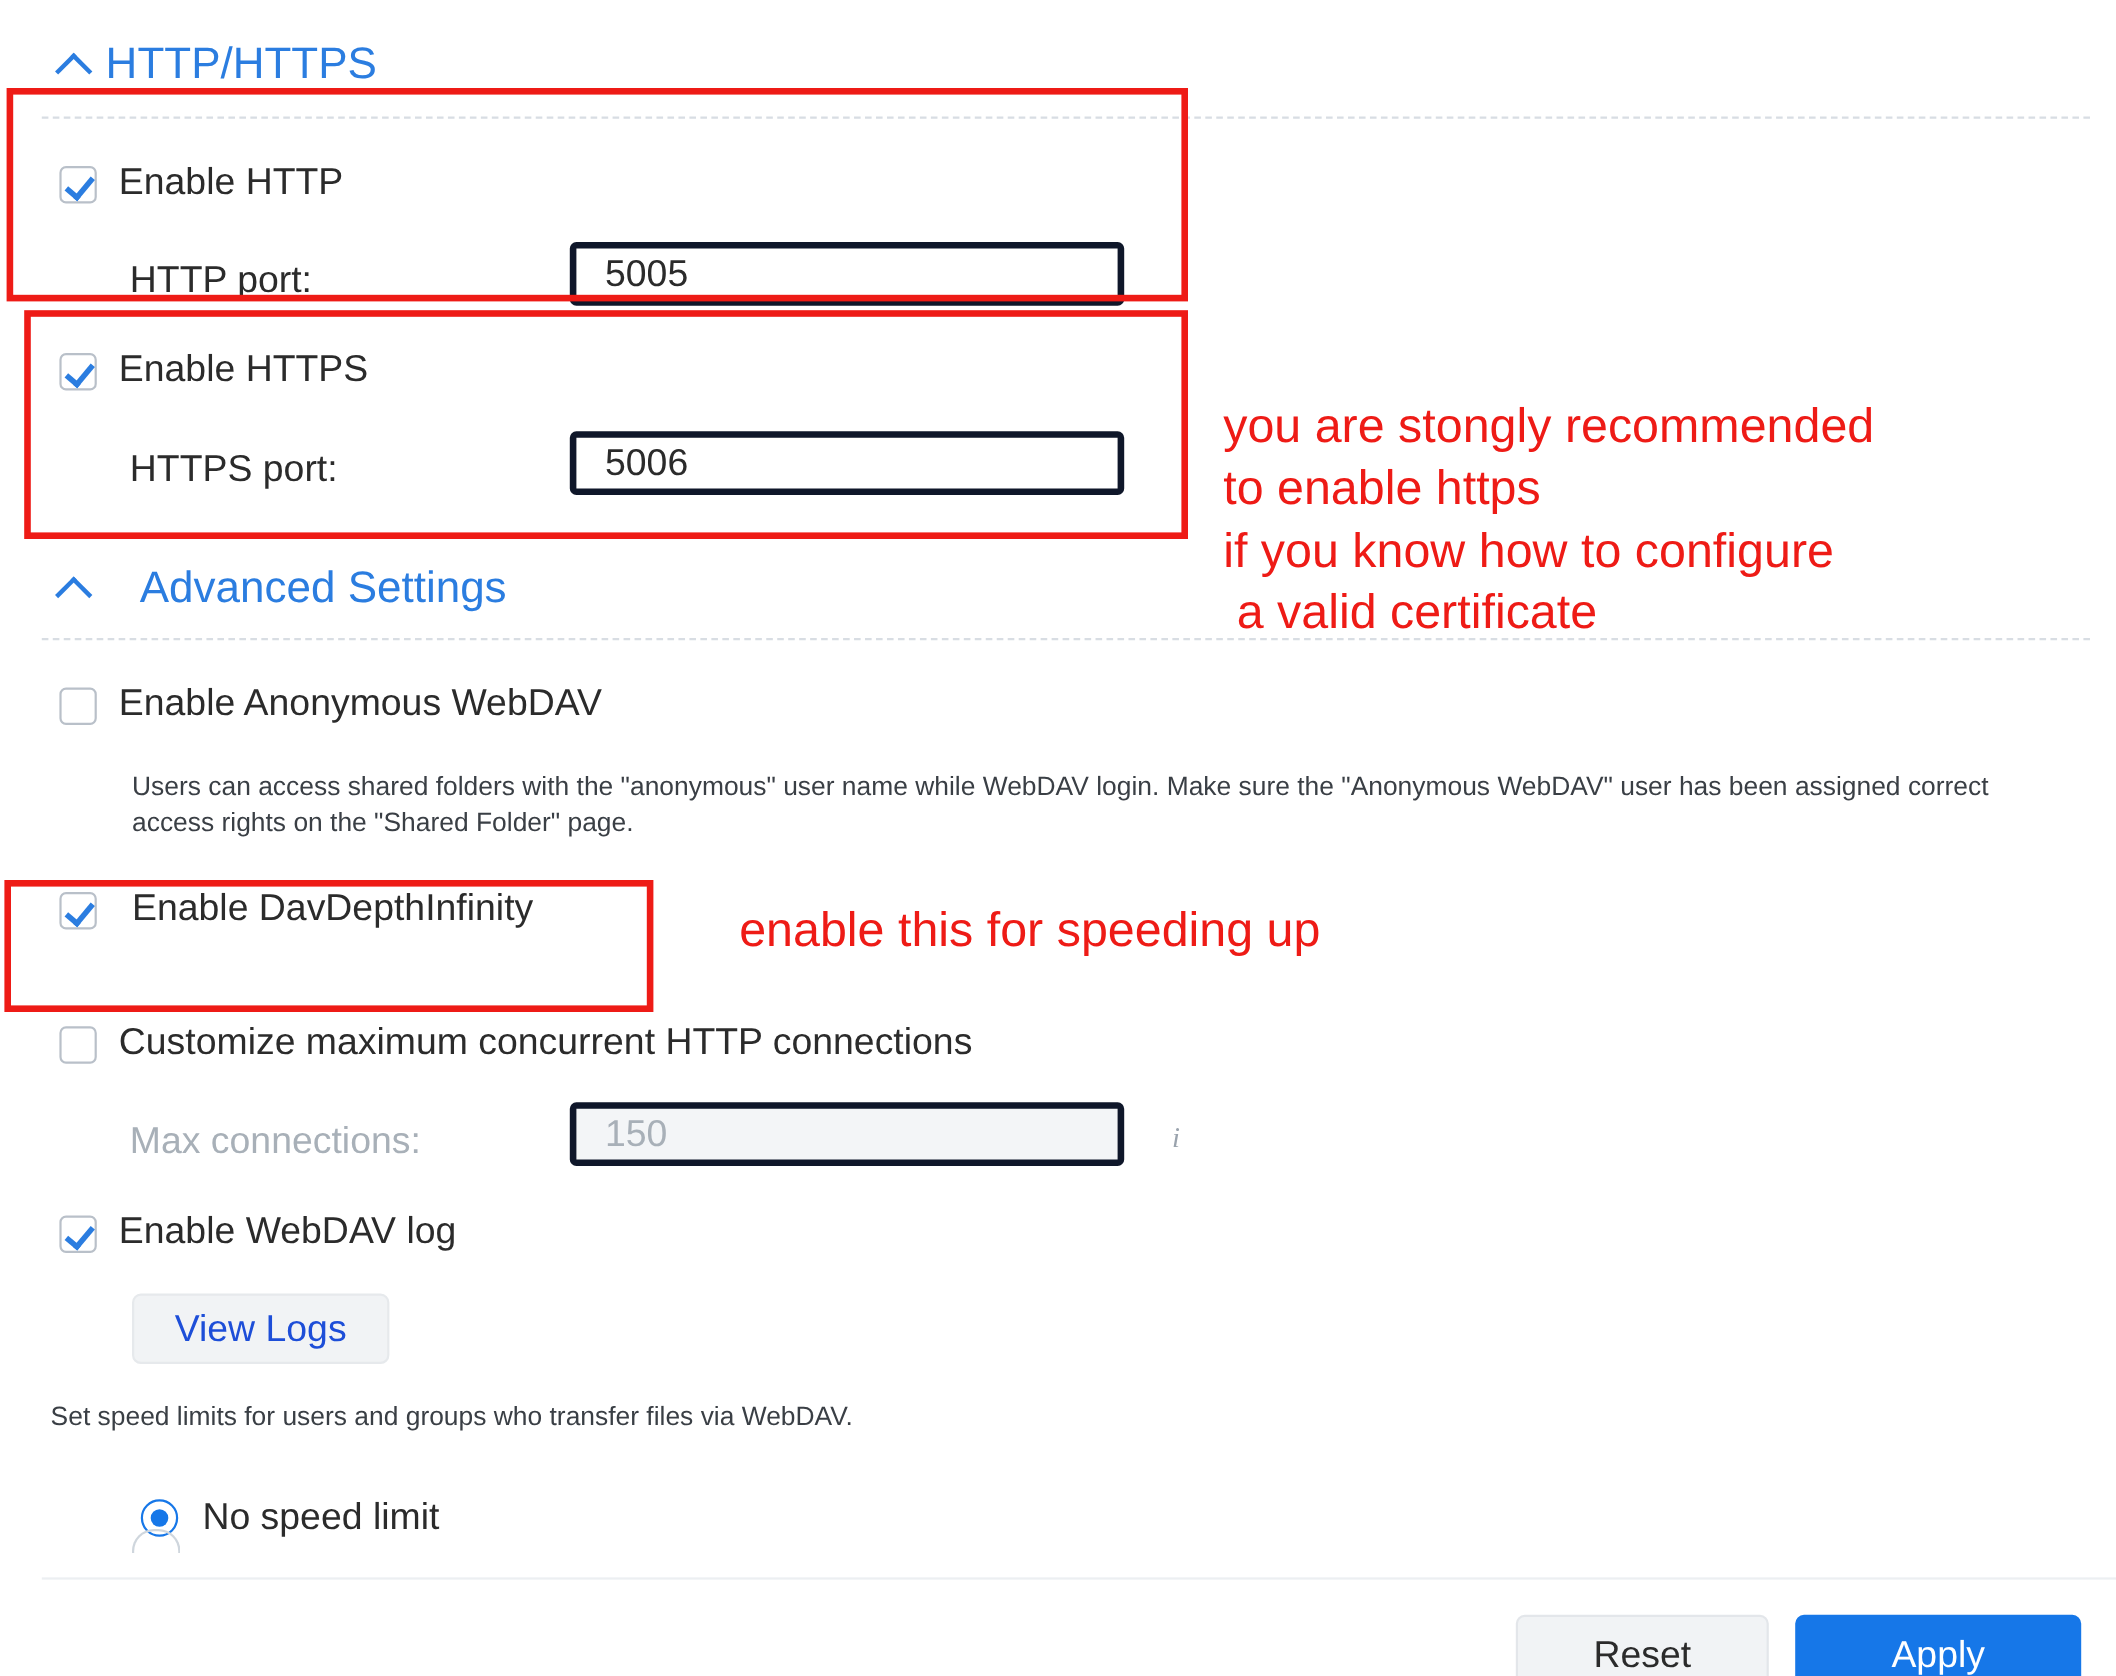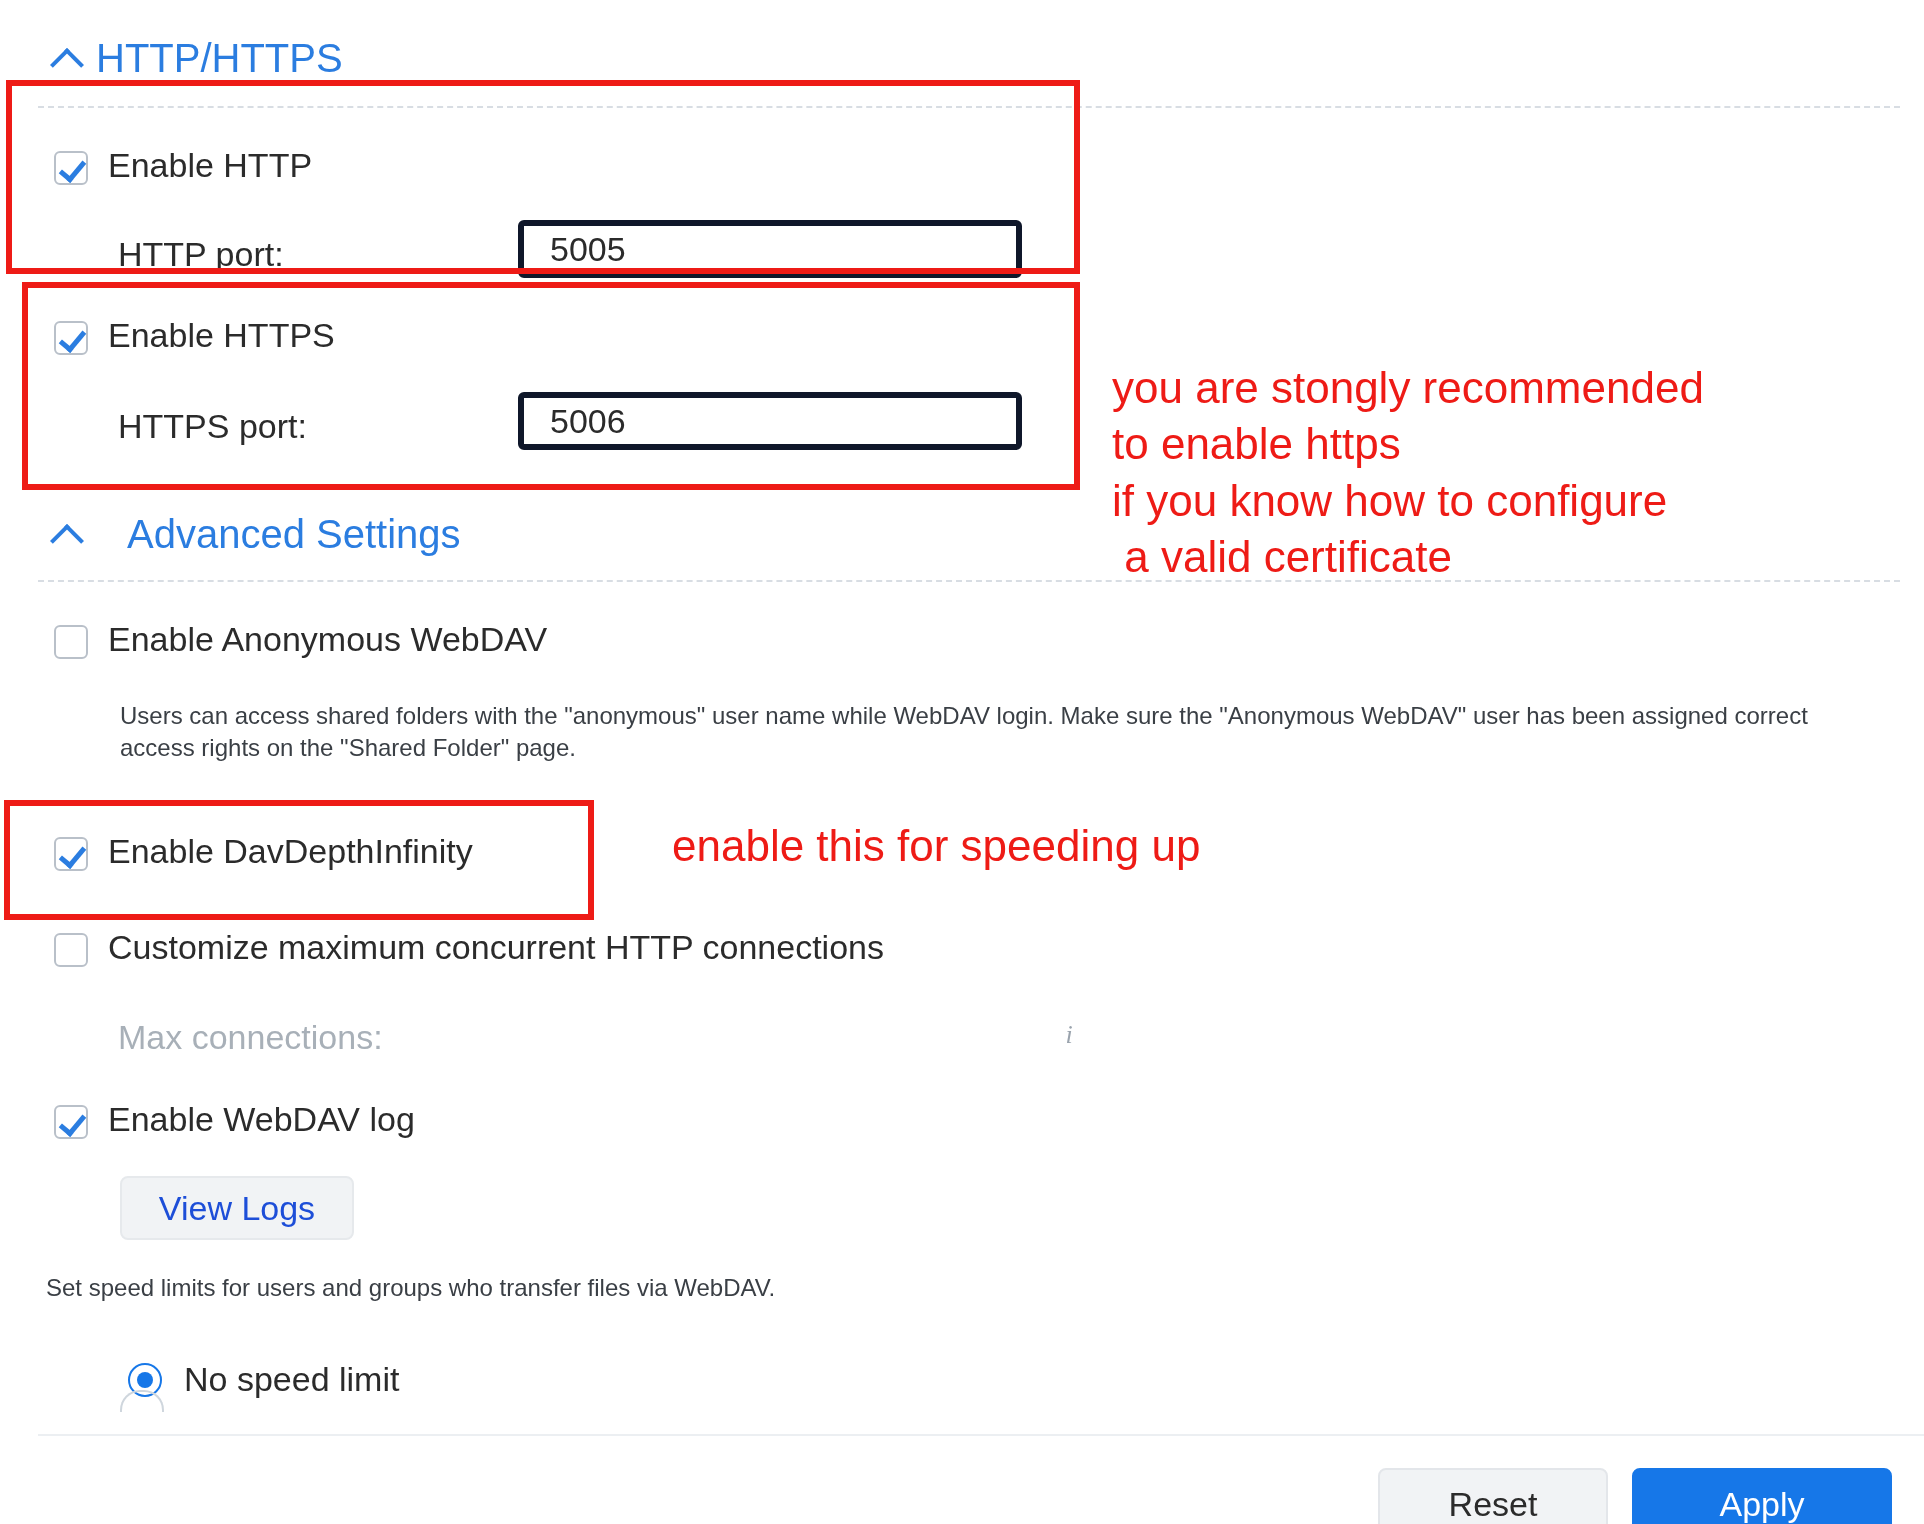--- a/index.html
+++ b/index.html
@@ -271,31 +271,32 @@
   </div>
   <div class="divider" style="top:580px;"></div>
 
   <div class="check-row" style="left:54px; top:620px;">
     <span class="cb"></span>
     <span class="cb-label">Enable Anonymous WebDAV</span>
   </div>
 
   <div class="para" style="left:120px; top:700px; width:1700px;">Users can access shared folders with the "anonymous" user name while WebDAV login. Make sure the "Anonymous WebDAV" user has been assigned correct access rights on the "Shared Folder" page.</div>
 
-  <div class="check-row" style="left:54px; top:832px;">
+  <div class="check-row" style="left:54px; top:806px;gap:12px;">
     <span class="cb checked"></span>
     <span class="cb-label">Enable DavDepthInfinity</span>
   </div>
 
   <div class="check-row" style="left:54px; top:928px;">
     <span class="cb"></span>
     <span class="cb-label">Customize maximum concurrent HTTP connections</span>
   </div>
 
   <div class="field-label disabled" style="left:118px; top:1018px;">Max connections:</div>
+  <div class="textbox disabled" style="left:518px; top:1002px; width:504px;">150</div>
   <div class="info-icon" style="left:1052px; top:1018px;">i</div>
 
   <div class="check-row" style="left:54px; top:1100px;">
     <span class="cb checked"></span>
     <span class="cb-label">Enable WebDAV log</span>
   </div>
 
   <div class="btn btn-viewlogs" style="left:120px; top:1176px; width:234px; height:64px;">View Logs</div>
 
   <div class="para" style="left:46px; top:1272px; width:1700px;">Set speed limits for users and groups who transfer files via WebDAV.</div>

